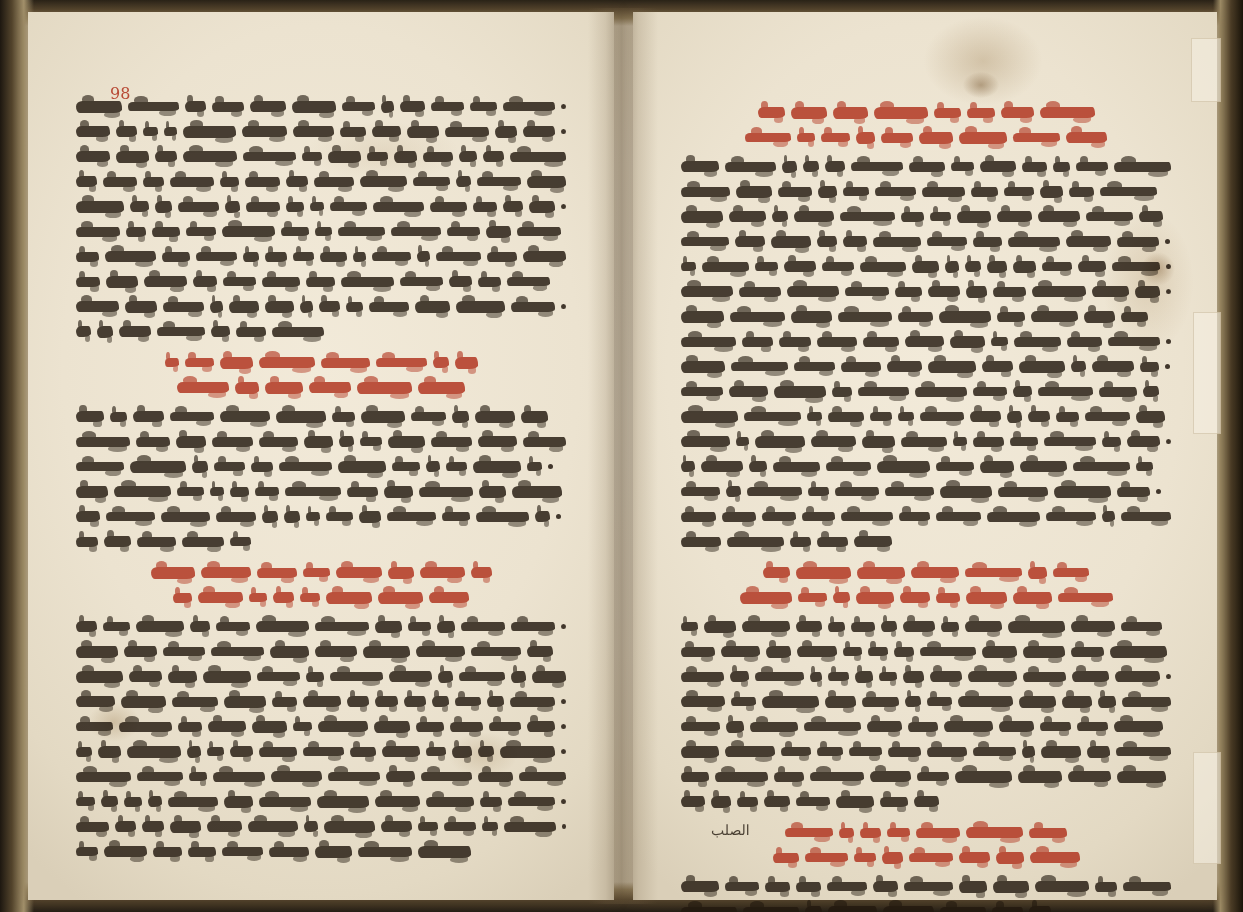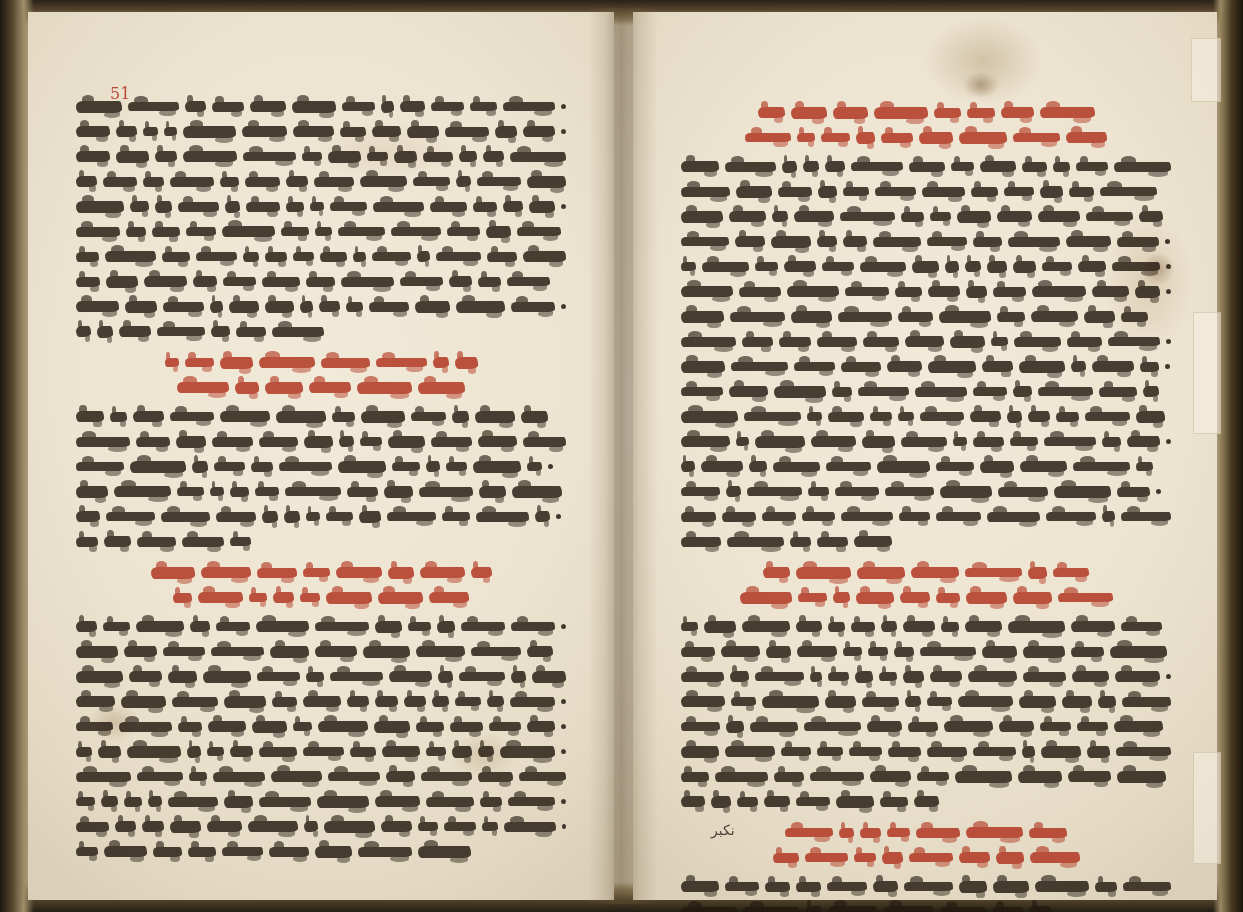--- a/index.html
+++ b/index.html
@@ -160,21 +160,21 @@
     <div class="edge-top"></div>
     <div class="edge-bottom"></div>
     <div class="edge-left"></div>
     <div class="edge-right"></div>
 
     <div class="page page-left">
       <div class="stain" style="left:60px; top:690px; width:52px; height:40px; background:radial-gradient(ellipse at center, rgba(150,118,72,0.30), rgba(150,118,72,0) 70%);"></div>
       <div class="stain" style="left:420px; top:720px; width:70px; height:46px; background:radial-gradient(ellipse at center, rgba(150,118,72,0.22), rgba(150,118,72,0) 70%);"></div>
       <div class="stain" style="left:280px; top:110px; width:150px; height:60px; background:radial-gradient(ellipse at center, rgba(160,130,85,0.14), rgba(160,130,85,0) 72%);"></div>
 
-      <span class="folio" style="left:82px; top:72px;">51</span>
+      <span class="folio" style="left:82px; top:72px;">98</span>
 
       <div class="col" id="col-left" style="left: 48px; right: 48px; top: 86px;">
           <div class="line ink-black">
             <span class="w" style="width: 49px; height: 12px;"></span>
             <span class="w" style="width: 53px; height: 9px;"></span>
             <span class="w" style="width: 22px; height: 11px;"></span>
             <span class="w" style="width: 34px; height: 10px;"></span>
             <span class="w" style="width: 38px; height: 11px;"></span>
             <span class="w" style="width: 47px; height: 12px;"></span>
             <span class="w" style="width: 34px; height: 9px;"></span>
@@ -588,21 +588,21 @@
     <div class="page page-right">
       <div class="stain" style="left:290px; top:4px; width:120px; height:90px; background:radial-gradient(ellipse at center, rgba(150,118,72,0.30), rgba(150,118,72,0) 70%);"></div>
       <div class="stain" style="left:330px; top:60px; width:36px; height:26px; background:radial-gradient(ellipse at center, rgba(120,88,50,0.45), rgba(120,88,50,0) 72%);"></div>
       <div class="stain" style="left:470px; top:200px; width:90px; height:140px; background:radial-gradient(ellipse at center, rgba(160,126,78,0.22), rgba(160,126,78,0) 72%);"></div>
       <div class="stain" style="left:508px; top:240px; width:34px; height:34px; background:radial-gradient(ellipse at center, rgba(126,92,52,0.40), rgba(126,92,52,0) 70%);"></div>
 
       <div class="repair" style="right:-4px; top:26px; width:28px; height:62px;"></div>
       <div class="repair" style="right:-4px; top:300px; width:26px; height:120px;"></div>
       <div class="repair" style="right:-4px; top:740px; width:26px; height:110px;"></div>
 
-      <span class="catchword" style="left:78px; bottom:62px;">نكبر</span>
+      <span class="catchword" style="left:78px; bottom:62px;">الصلب</span>
 
       <div class="col" id="col-right" style="left: 48px; right: 46px; top: 86px;">
           <div style="height: 6px;"></div>
           <div class="line centered ink-red">
             <span class="w" style="width: 27px; height: 11px;"></span>
             <span class="w" style="width: 36px; height: 12px;"></span>
             <span class="w" style="width: 35px; height: 12px;"></span>
             <span class="w" style="width: 54px; height: 12px;"></span>
             <span class="w" style="width: 27px; height: 10px;"></span>
             <span class="w" style="width: 28px; height: 10px;"></span>

